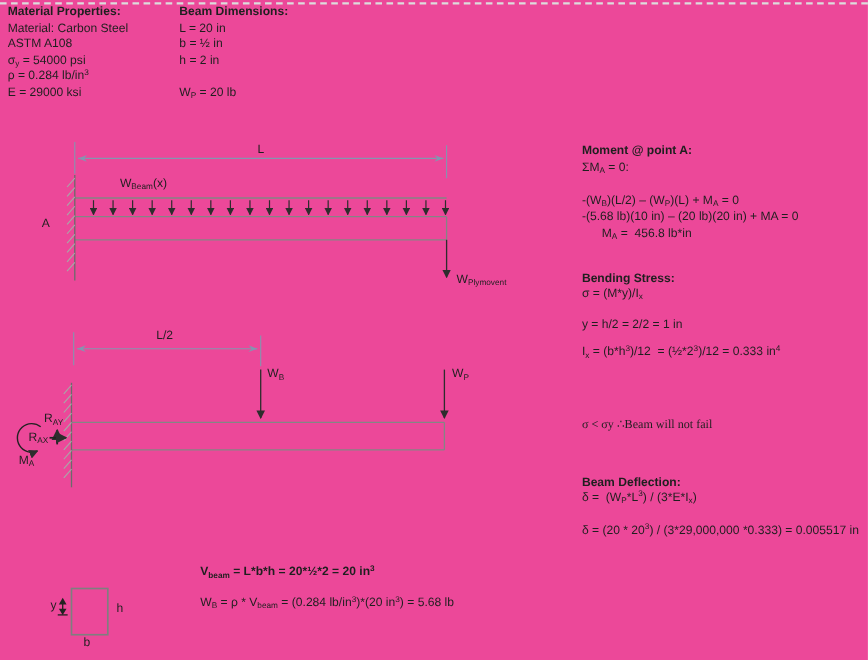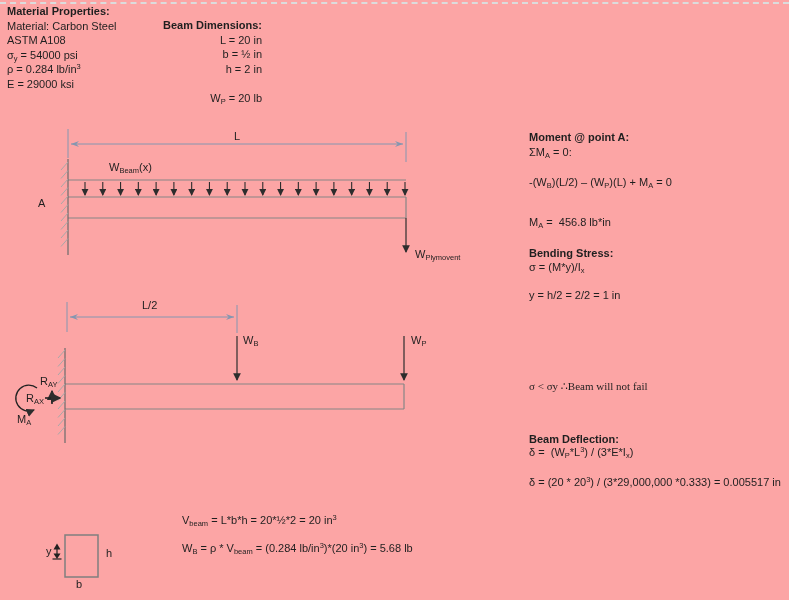--- a/index.html
+++ b/index.html
@@ -1,16 +1,16 @@
 <!DOCTYPE html>
 <html><head>
 <meta charset="utf-8">
 <style>
   html,body{margin:0;padding:0;background:#ffffff;}
-  .canvas{position:relative;width:789px;height:600px;background:#fca5a5;overflow:hidden;
+  .canvas{position:relative;width:789px;height:600px;background:#ec4899;overflow:hidden;
           font-family:"Liberation Sans",sans-serif;color:#1f1f1f;}
   .top-dash{position:absolute;left:0;top:2px;width:789px;height:0;border-top:2px dashed #dcdcdc;}
   .tb{position:absolute;font-size:11px;}
   .tb div{height:14.6px;line-height:14.6px;white-space:pre;}
   .bold{font-weight:700;}
   .lbl{position:absolute;font-size:11px;line-height:12px;white-space:nowrap;}
   .fl{position:absolute;left:529px;font-size:11px;line-height:13px;white-space:pre;}
   sub{font-size:7.5px;vertical-align:-2px;line-height:0;}
   sup{font-size:7.5px;vertical-align:4px;line-height:0;}
   svg.layer{position:absolute;left:0;top:0;pointer-events:none;}
@@ -24,21 +24,21 @@
 
   <div class="tb" style="left:7px;top:4px;">
     <div class="bold">Material Properties:</div>
     <div>Material: Carbon Steel</div>
     <div>ASTM A108</div>
     <div>σ<sub>y</sub> = 54000 psi</div>
     <div>ρ = 0.284 lb/in<sup>3</sup></div>
     <div>E = 29000 ksi</div>
   </div>
 
-  <div class="tb" style="left:163px;top:18px;text-align:right;">
+  <div class="tb" style="left:163px;top:4px;">
     <div class="bold">Beam Dimensions:</div>
     <div>L = 20 in</div>
     <div>b = ½ in</div>
     <div>h = 2 in</div>
     <div></div>
     <div>W<sub>P</sub> = 20 lb</div>
   </div>
 
   <svg class="layer" width="789" height="600" viewBox="0 0 789 600">
     <defs>
@@ -150,30 +150,32 @@
   <div class="lbl" style="left:243px;top:334px;">W<sub>B</sub></div>
   <div class="lbl" style="left:411px;top:334px;">W<sub>P</sub></div>
   <div class="lbl" style="left:40px;top:375px;">R<sub>AY</sub></div>
   <div class="lbl" style="left:26px;top:392px;">R<sub>AX</sub></div>
   <div class="lbl" style="left:17px;top:413px;">M<sub>A</sub></div>
 
   <div class="lbl" style="left:46px;top:545px;">y</div>
   <div class="lbl" style="left:106px;top:547px;">h</div>
   <div class="lbl" style="left:76px;top:578px;">b</div>
 
-  <div class="lbl" style="left:182px;top:514px;">V<sub>beam</sub> = L*b*h = 20*½*2 = 20 in<sup>3</sup></div>
+  <div class="lbl" style="left:182px;top:514px;font-weight:bold;">V<sub>beam</sub> = L*b*h = 20*½*2 = 20 in<sup>3</sup></div>
   <div class="lbl" style="left:182px;top:542px;">W<sub>B</sub> = ρ * V<sub>beam</sub> = (0.284 lb/in<sup>3</sup>)*(20 in<sup>3</sup>) = 5.68 lb</div>
 
   <div class="fl bold" style="top:131px;">Moment @ point A:</div>
   <div class="fl" style="top:146px;">ΣM<sub>A</sub> = 0:</div>
   <div class="fl" style="top:176px;">-(W<sub>B</sub>)(L/2) – (W<sub>P</sub>)(L) + M<sub>A</sub> = 0</div>
-  <div class="fl" style="top:216px;">M<sub>A</sub> =  456.8 lb*in</div>
+  <div class="fl" style="top:191px;">-(5.68 lb)(10 in) – (20 lb)(20 in) + MA = 0</div>
+  <div class="fl" style="top:206px;margin-left:18px;">M<sub>A</sub> =  456.8 lb*in</div>
 
   <div class="fl bold" style="top:247px;">Bending Stress:</div>
   <div class="fl" style="top:261px;">σ = (M*y)/I<sub>x</sub></div>
   <div class="fl" style="top:289px;">y = h/2 = 2/2 = 1 in</div>
+  <div class="fl" style="top:314px;">I<sub>x</sub> = (b*h<sup>3</sup>)/12  = (½*2<sup>3</sup>)/12 = 0.333 in<sup>4</sup></div>
   <div class="fl" style="top:380px;font-family:Liberation Serif, serif;">σ &lt; σy ∴Beam will not fail</div>
 
   <div class="fl bold" style="top:433px;">Beam Deflection:</div>
   <div class="fl" style="top:446px;">δ =  (W<sub>P</sub>*L<sup>3</sup>) / (3*E*I<sub>x</sub>)</div>
   <div class="fl" style="top:476px;">δ = (20 * 20<sup>3</sup>) / (3*29,000,000 *0.333) = 0.005517 in</div>
 
 </div>
 
 </body></html>

